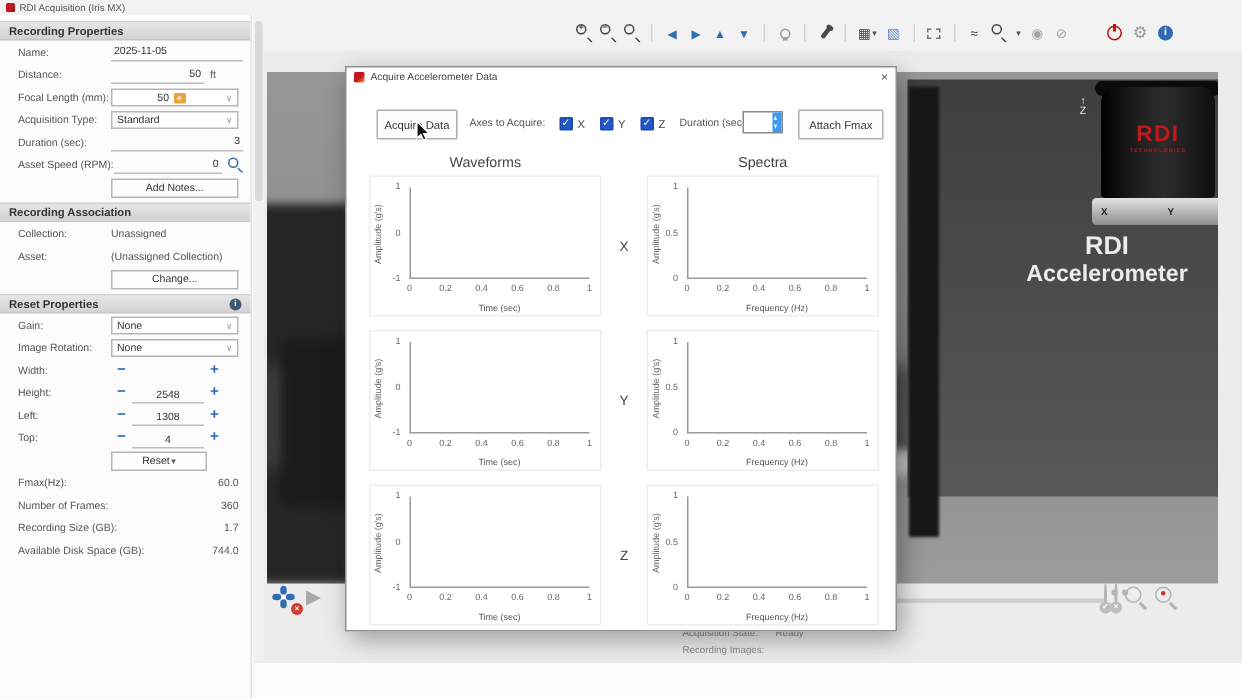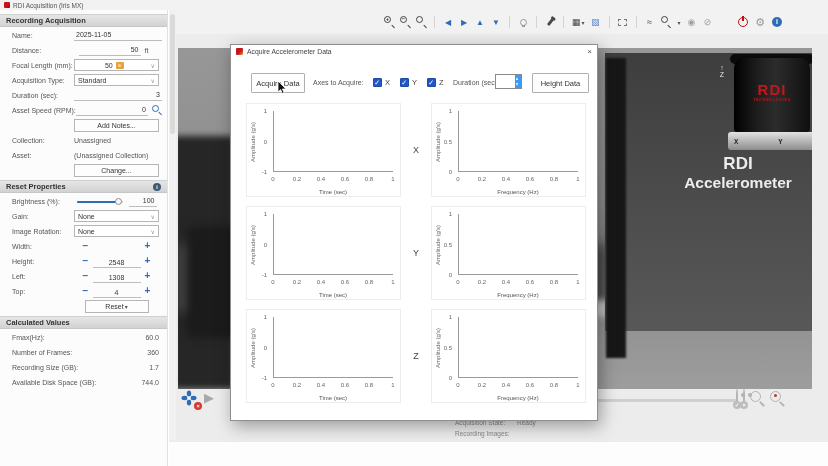--- a/index.html
+++ b/index.html
@@ -15,21 +15,21 @@
 
   
   #sidebar{position:absolute;left:0;top:10px;width:168px;height:456px;background:#fcfcfc;
            border-right:1px solid #e0e0e0;overflow:hidden;}
   .sb-head{height:13px;background:linear-gradient(#e6e6e6,#d2d2d2);border-top:1px solid #cfcfcf;
            border-bottom:1px solid #c6c6c6;display:flex;align-items:center;padding:0 6px;
            font-size:7.5px;font-weight:bold;color:#333;margin-top:3px;}
   .sb-head:first-child{margin-top:4px;}
   .sb-row{display:flex;align-items:center;height:14px;margin:1px 8px 1px 12px;font-size:7px;color:#555;}
   .sb-row .lab{flex:0 0 62px;white-space:nowrap;}
-  .ctl{flex:1;display:flex;align-items:center;justify-content:center;}
+  .ctl{flex:1;display:flex;align-items:center;justify-content:flex-start;}
   .uin{border:0;border-bottom:1px solid #bcbcbc;background:transparent;height:11px;padding:0 2px;
        font:7px "Liberation Sans",sans-serif;color:#333;outline:none;}
   .sel{flex:1;height:12px;border:1px solid #b5b5b5;background:#fff;display:flex;align-items:center;
        padding:0 3px;font-size:7px;color:#333;}
   .sel .cv{margin-left:auto;color:#999;font-size:6px;}
   .sb-btn{height:13px;border:1px solid #b5b5b5;background:#fdfdfd;font-size:7px;color:#333;
           display:flex;align-items:center;justify-content:center;flex:1;}
   .static-val{font-size:7px;color:#555;}
   .slider{position:relative;width:46px;height:9px;margin-right:6px;flex:0 0 46px;}
   .slider .track{position:absolute;top:4px;left:0;right:0;height:2.6px;background:#c7c7c7;border-radius:2px;}
@@ -171,21 +171,21 @@
 <body>
 
 <div id="app">
 
   <div id="titlebar">
     <span class="app-ico"></span>
     <span class="t">RDI Acquisition  (Iris MX)</span>
   </div>
 
   <div id="sidebar">
-    <div class="sb-head">Recording Acquisition</div>
+    <div class="sb-head">Recording Properties</div>
     <div class="sb-row">
       <span class="lab">Name:</span>
       <span class="ctl">
           <input class="uin" style="width: 88px; text-align: left;" value="2025-11-05">
         </span>
     </div>
     <div class="sb-row">
       <span class="lab">Distance:</span>
       <span class="ctl">
         <input class="uin" style="width: 62px; text-align: right;" value="50">
@@ -226,20 +226,21 @@
           </span>
       </span>
     </div>
     <div class="sb-row">
       <span class="lab"></span>
       <span class="ctl">
           <span class="sb-btn">Add Notes...</span>
         </span>
     </div>
 
+    <div class="sb-head">Recording Association</div>
     <div class="sb-row">
       <span class="lab">Collection:</span>
       <span class="ctl" style="justify-content:flex-start;">
           <span class="static-val">Unassigned</span>
         </span>
     </div>
     <div class="sb-row">
       <span class="lab">Asset:</span>
       <span class="ctl" style="justify-content:flex-start;">
           <span class="static-val">(Unassigned Collection)</span>
@@ -250,31 +251,20 @@
       <span class="ctl">
           <span class="sb-btn">Change...</span>
         </span>
     </div>
 
     <div class="sb-head">
       <span>Reset Properties</span>
       <span class="info-dot">i</span>
     </div>
     <div class="sb-row">
-      <span class="lab">Brightness (%):</span>
-      <span class="ctl">
-        <span class="slider">
-          <span class="track"></span>
-            <span class="fill" style="width:90%;"></span>
-            <span class="thumb" style="left:calc(90% - 3px);"></span>
-        </span>
-        <input class="uin num-r" value="100" style="">
-      </span>
-    </div>
-    <div class="sb-row">
       <span class="lab">Gain:</span>
       <span class="ctl">
         <span class="sel">
           <span>None</span>
           <span class="cv">∨</span>
         </span>
       </span>
     </div>
     <div class="sb-row">
       <span class="lab">Image Rotation:</span>
@@ -321,21 +311,20 @@
     <div class="sb-row">
       <span class="lab"></span>
       <span class="ctl">
         <span class="sb-btn" style="flex:0 0 64px;">
           <span>Reset</span>
           <span class="caret">▾</span>
         </span>
       </span>
     </div>
 
-    <div class="sb-head">Calculated Values</div>
     <div class="sb-row">
       <span class="lab" style="flex:1;">Fmax(Hz):</span>
       <span class="static-val">60.0</span>
     </div>
     <div class="sb-row">
       <span class="lab" style="flex:1;">Number of Frames:</span>
       <span class="static-val">360</span>
     </div>
     <div class="sb-row">
       <span class="lab" style="flex:1;">Recording Size (GB):</span>
@@ -484,23 +473,28 @@
     <span class="cb-lab" style="left:181px;top:33px;">Y</span>
     <span class="cb axis-cb" style="left:196px;top:33px;">✓</span>
     <span class="cb-lab" style="left:208px;top:33px;">Z</span>
 
     <span class="dlg-lab" style="left:222px;top:34px;">Duration (sec):</span>
     <span id="dur-input">
       <span style="position:absolute;left:2px;top:3px;font-size:7px;color:#333;"></span>
       <span id="dur-step"></span>
     </span>
 
-    <div class="dbtn" id="btn-attach">Height Data</div>
+    <div class="dbtn" id="btn-attach">Attach Fmax</div>
 
     <div id="charts-grid">
+        <div class="chart-hrow">
+          <div class="chart-h">Waveforms</div>
+          <div class="chart-sp"></div>
+          <div class="chart-h">Spectra</div>
+        </div>
         <div class="chart-row">
           <div class="chart-cell">
             <div class="ylab">Amplitude (g's)</div>
             <div class="plot"></div>
             <div class="yticks">
               <span style="top: 0%;">1</span>
               <span style="top: 50%;">0</span>
               <span style="top: 100%;">-1</span>
             </div>
             <div class="xticks">

